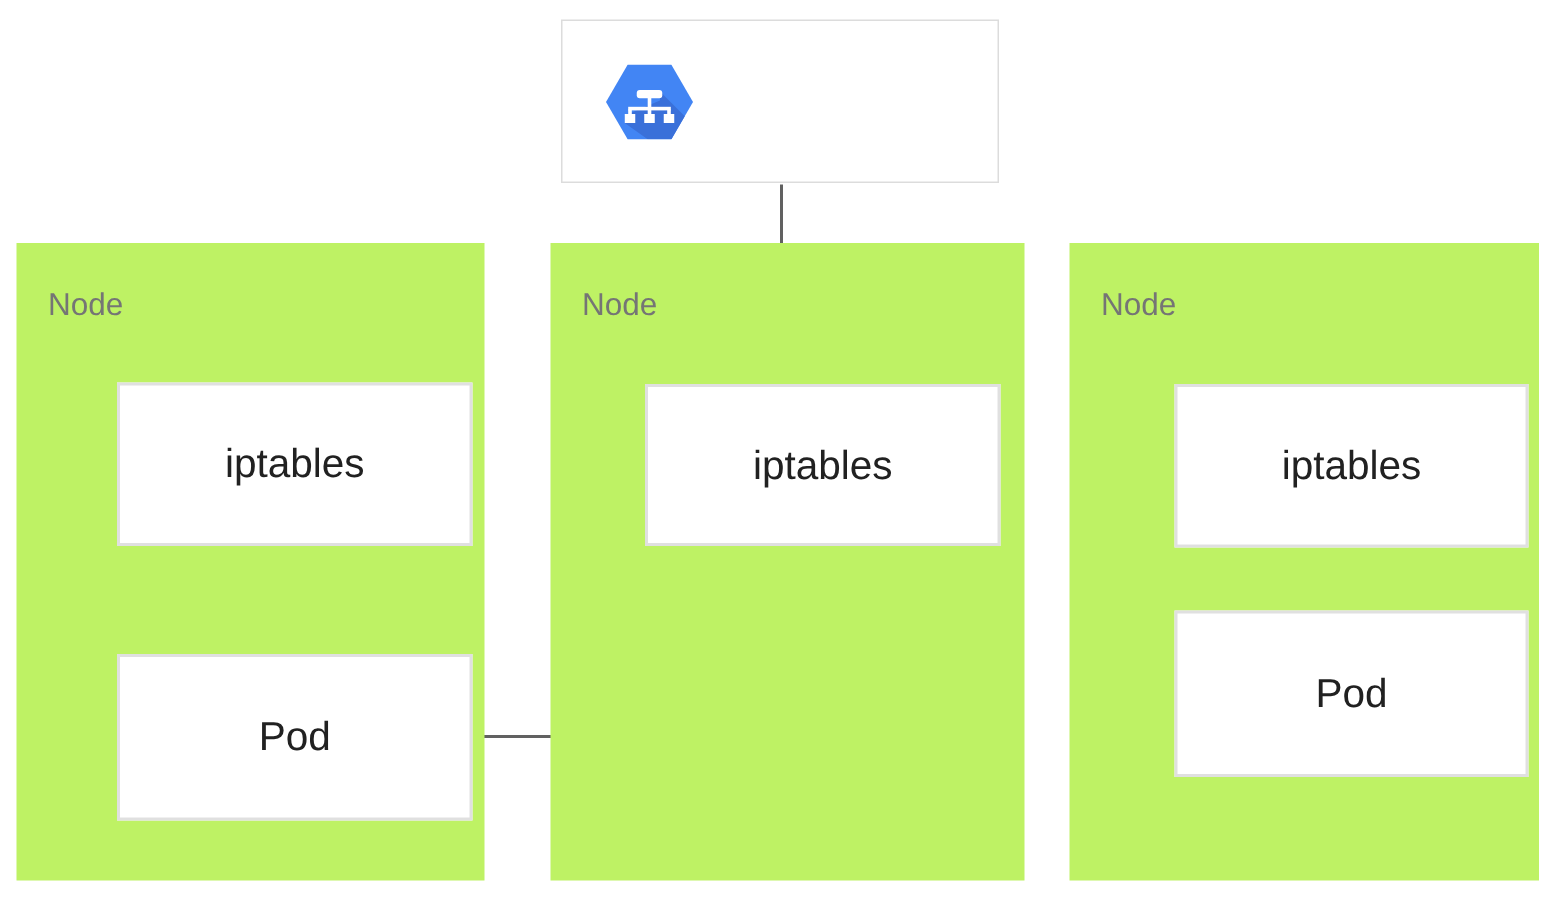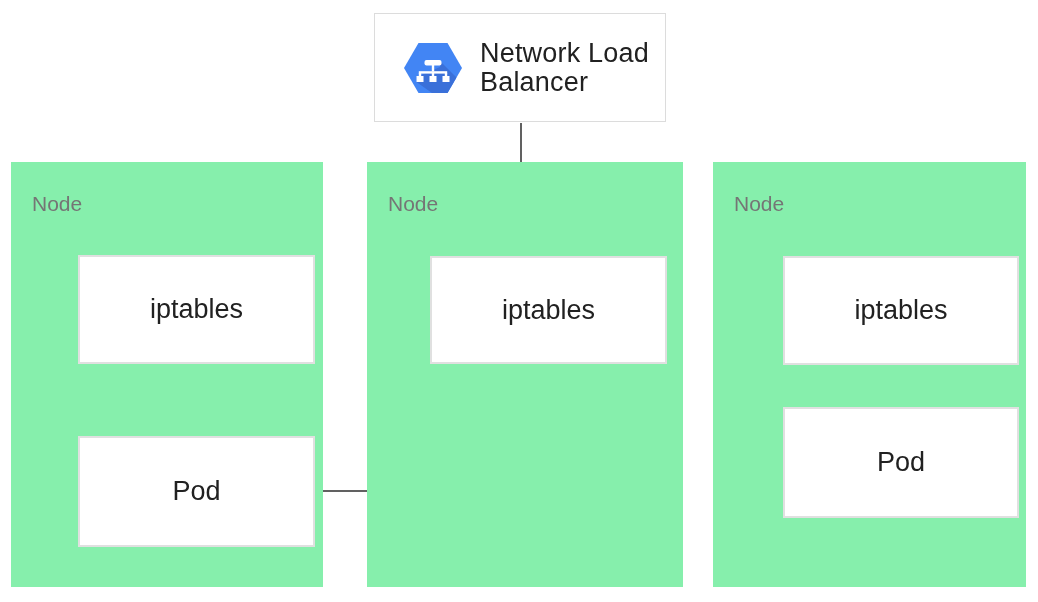--- a/index.html
+++ b/index.html
@@ -20,21 +20,21 @@
   }
   .lb-icon{width:58px;height:50px;flex:0 0 auto;}
   .lb-label{
     margin-left:18px;width:176px;
     font-size:27px;line-height:29px;color:#212121;
     letter-spacing:0.2px;
   }
   
   .node{
     position:absolute;top:162px;height:425px;
-    background:#86efac;
+    background:#bef264;
   }
   .node-1{left:11px;width:312px;}
   .node-2{left:367px;width:316px;}
   .node-3{left:713px;width:313px;}
   .node-label{
     position:absolute;left:21px;top:30px;
     font-size:21px;color:#757575;
   }
   
   .box{
@@ -87,21 +87,20 @@
         <rect x="27.8" y="22" height="6.5" width="2.4"></rect>
         <rect x="14.8" y="28.2" width="28.4" height="2.4"></rect>
         <rect x="14.8" y="30" height="3.5" width="2.4"></rect>
         <rect x="27.8" y="30" height="3.5" width="2.4"></rect>
         <rect x="40.8" y="30" height="3.5" width="2.4"></rect>
         <rect x="12.5" y="33" width="7" height="6"></rect>
         <rect x="25.5" y="33" width="7" height="6"></rect>
         <rect x="38.5" y="33" width="7" height="6"></rect>
       </g>
     </svg>
-    <div class="lb-label">Network Load Balancer</div>
   </div>
 
   <div class="node node-1">
     <div class="node-label">Node</div>
     <div class="box n1-iptables">
       <span>iptables</span>
     </div>
     <div class="box n1-pod">
       <span>Pod</span>
     </div>

